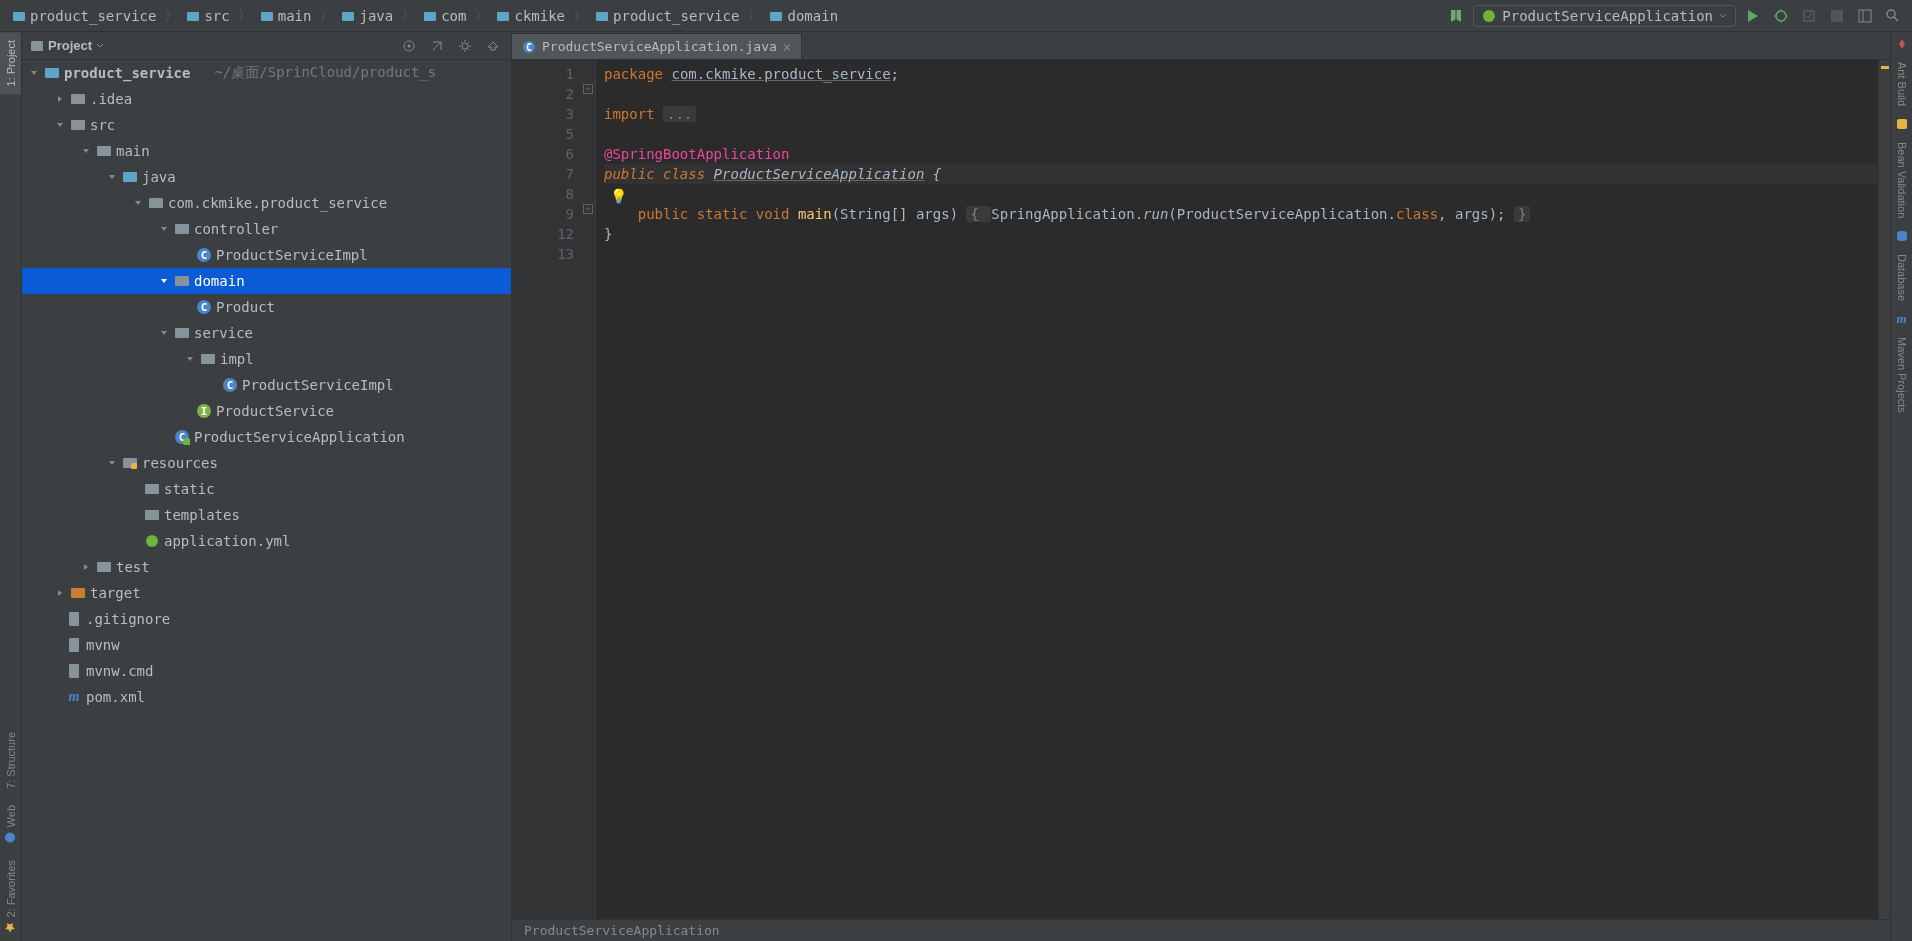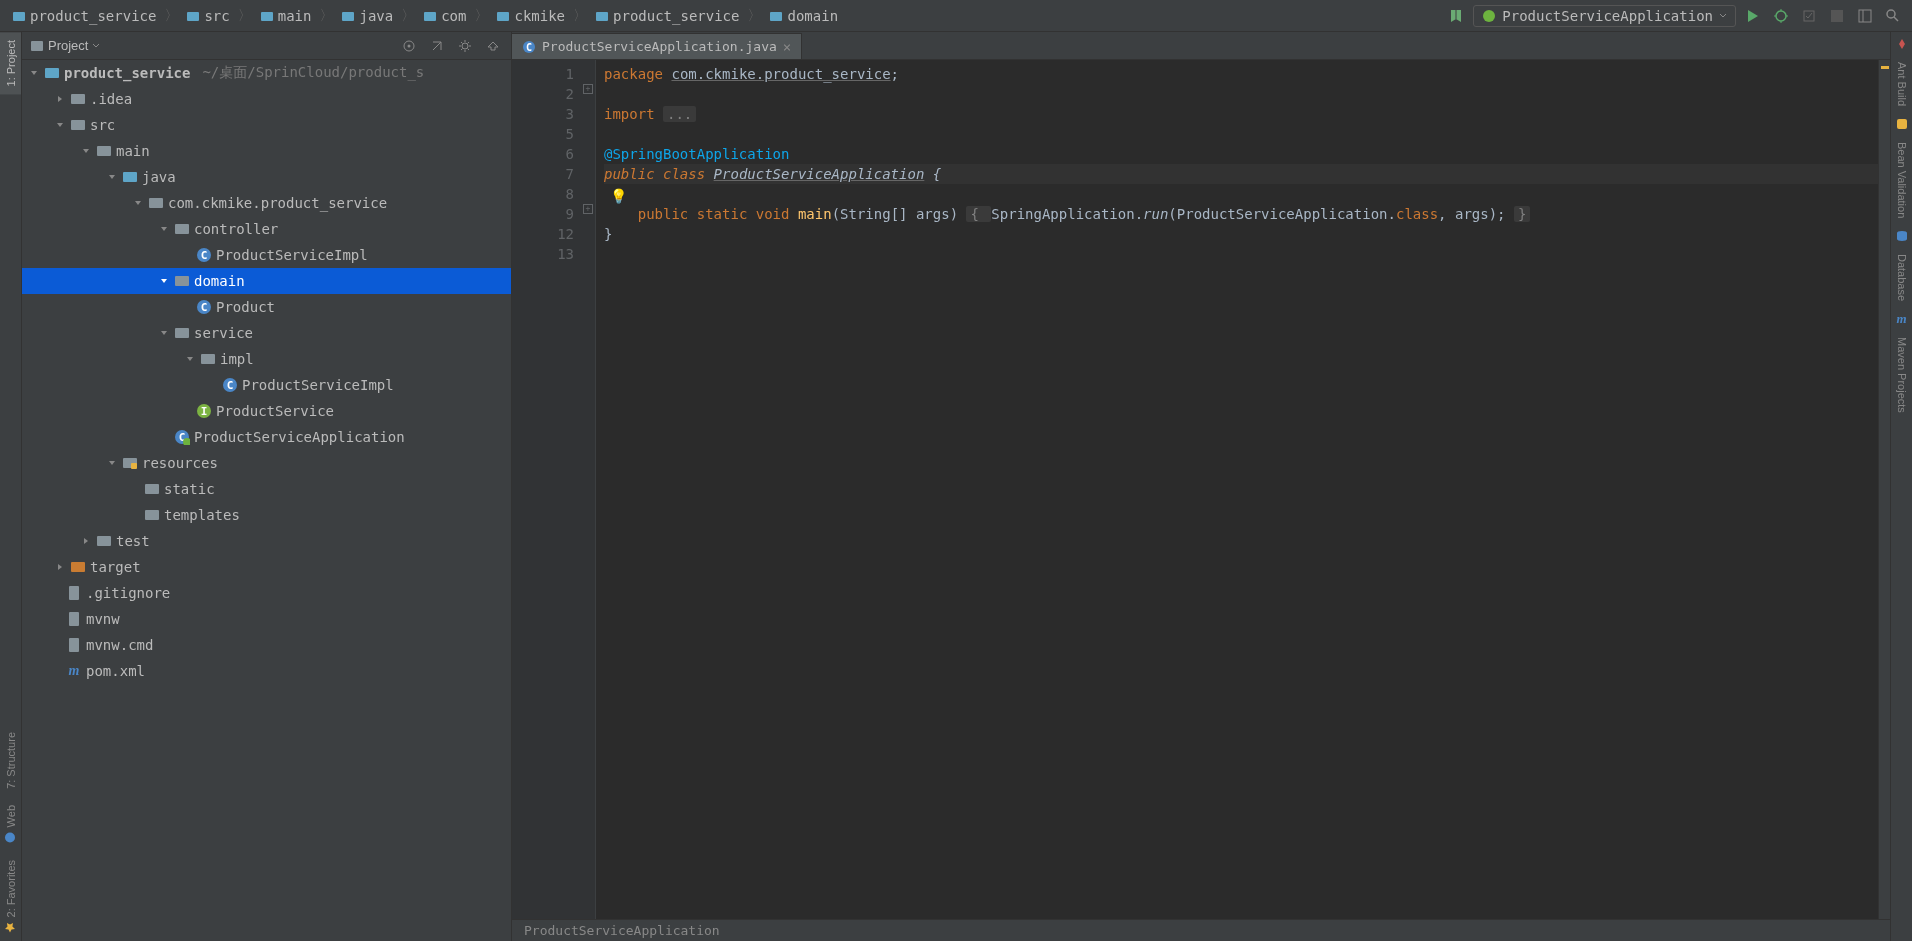--- a/index.html
+++ b/index.html
@@ -21,48 +21,48 @@
 .lstrip .vtab { writing-mode:vertical-rl; transform:rotate(180deg); padding:8px 2px; font-size:11px; color:#888; cursor:pointer; display:flex; align-items:center; gap:4px; }
 .lstrip .vtab.active { background:#4e5254; color:#bbb; }
 .lstrip .spacer { flex:1; }
 
 .rstrip { width:22px; background:#3c3f41; border-left:1px solid #323232; display:flex; flex-direction:column; align-items:center; padding-top:4px; gap:4px; }
 .rstrip .vtab { writing-mode:vertical-rl; padding:6px 2px; font-size:11px; color:#888; cursor:pointer; display:flex; align-items:center; gap:4px; }
 .rstrip .ricon { width:16px; height:16px; display:flex; align-items:center; justify-content:center; }
 
 .proj { width:490px; background:#3c3f41; border-right:1px solid #323232; display:flex; flex-direction:column; }
 .proj-hd { height:28px; background:#3c3f41; border-bottom:1px solid #323232; display:flex; align-items:center; padding:0 8px; gap:8px; }
-.proj-hd .ttl { font-weight:normal; color:#bbb; display:flex; align-items:center; gap:4px; }
+.proj-hd .ttl { font-weight:bold; color:#bbb; display:flex; align-items:center; gap:4px; }
 .proj-hd .sp { flex:1; }
 .proj-hd .hbtn { width:20px; height:20px; display:flex; align-items:center; justify-content:center; cursor:pointer; color:#888; }
 
 .tree { flex:1; overflow:auto; font-family:"Consolas","Monaco",monospace; font-size:14px; background:#3c3f41; }
 .node { display:flex; align-items:center; height:26px; gap:4px; cursor:pointer; white-space:nowrap; }
 .node.sel { background:#0b5bd6; color:#fff; }
 .arr { width:12px; height:12px; display:flex; align-items:center; justify-content:center; color:#888; }
 .arr.open svg { transform:rotate(90deg); }
 .nico { width:16px; height:16px; display:flex; align-items:center; justify-content:center; flex-shrink:0; }
 .nlabel { color:#bbb; }
 .node.sel .nlabel { color:#fff; }
-.nmeta { color:#787878; margin-left:8px; }
+.nmeta { color:#787878; margin-left:20px; }
 
 .editor { flex:1; display:flex; flex-direction:column; background:#2b2b2b; position:relative; }
 .tabs { height:28px; background:#3c3f41; border-bottom:1px solid #323232; display:flex; align-items:flex-end; }
 .tab { height:26px; display:flex; align-items:center; gap:6px; padding:0 10px; background:#515658; border-top:1px solid #323232; border-right:1px solid #323232; font-family:"Consolas","Monaco",monospace; font-size:13px; color:#bbb; cursor:pointer; }
 .tab .cl { color:#888; cursor:pointer; font-size:14px; }
 .ed-body { flex:1; display:flex; background:#2b2b2b; font-family:"Consolas","Monaco",monospace; font-size:14px; line-height:20px; }
 .gut { width:70px; background:#313335; color:#606366; text-align:right; padding:4px 8px 4px 4px; user-select:none; position:relative; }
 .gut .ln { height:20px; position:relative; }
 .fold { width:14px; background:#313335; border-right:1px solid #3c3f41; position:relative; }
 .fold .fmark { position:absolute; left:1px; width:10px; height:10px; border:1px solid #606366; background:#313335; color:#606366; font-size:8px; line-height:8px; text-align:center; cursor:pointer; }
 .code { flex:1; padding:4px 0 4px 8px; color:#a9b7c6; position:relative; }
 .code .row { height:20px; white-space:pre; }
 .light { position:absolute; left:14px; top:126px; font-size:14px; }
 .kw { color:#cc7832; }
-.ann { color:#0ea5e9; }
+.ann { color:#ec4899; }
 .cls { color:#a9b7c6; text-decoration:underline; text-decoration-color:#666; }
 .mth { color:#ffc66d; }
 .fold-t { color:#808080; background:#3a3a3a; border-radius:2px; padding:0 4px; }
 .cursor-line { background:#323232;font-style:italic; }
 .breadcrumb-bot { height:22px; border-top:1px solid #323232; background:#3c3f41; display:flex; align-items:center; padding:0 12px; color:#888; font-family:"Consolas","Monaco",monospace; font-size:13px; }
 .errstrip { width:12px; background:#3c3f41; border-left:1px solid #323232; }
 .errstrip .mark { width:8px; height:3px; margin:2px auto; }
 
 .folder-svg { fill:#87939a; }
 .folder-module { fill:#5ea5c7; }
@@ -413,20 +413,26 @@
             <svg class="nico" width="16" height="" in="16">
               <rect class="folder-svg" x="1" y="3" width="14" height="10" rx="1"></rect>
             </svg>
             <span class="nlabel">static</span>
           </div>
         <div class="node" style="padding-left:122px">
             <svg class="nico" width="16" height="16">
               <rect class="folder-svg" x="1" y="3" width="14" height="10" rx="1"></rect>
             </svg>
             <span class="nlabel">templates</span>
+          </div>
+        <div class="node" style="padding-left:122px">
+            <svg class="nico" width="16" height="16">
+              <circle cx="8" cy="8" r="6" class="spring"></circle>
+            </svg>
+            <span class="nlabel">application.yml</span>
           </div>
         <div class="node" style="padding-left:58px">
             <span class="arr">
               <svg width="8" height="8">
                 <path d="M2 1l4 3-4 3z" fill="#888"></path>
               </svg>
             </span>
             <svg class="nico" width="16" height="16">
               <rect class="folder-svg" x="1" y="3" width="14" height="10" rx="1"></rect>
             </svg>

